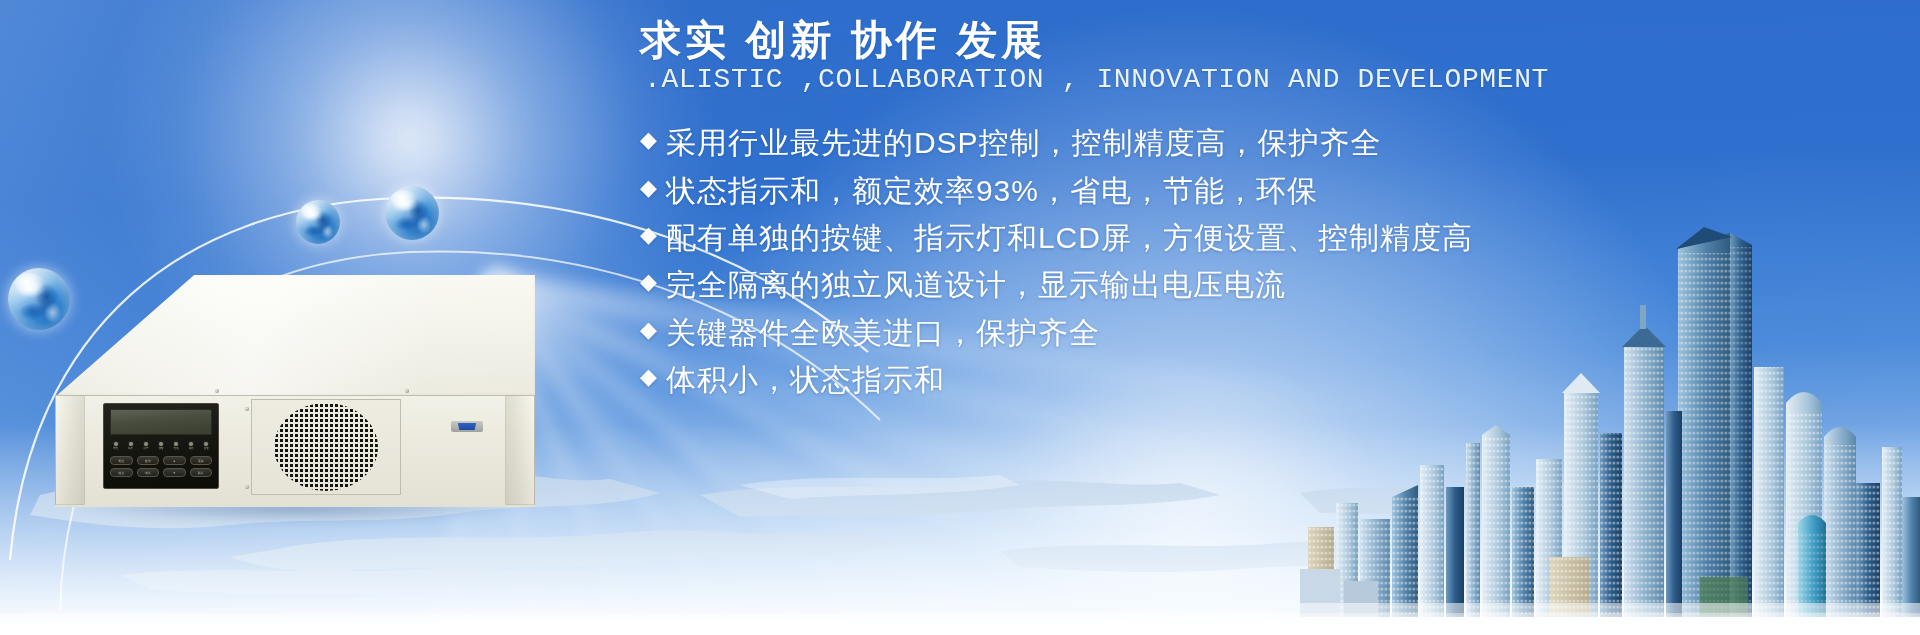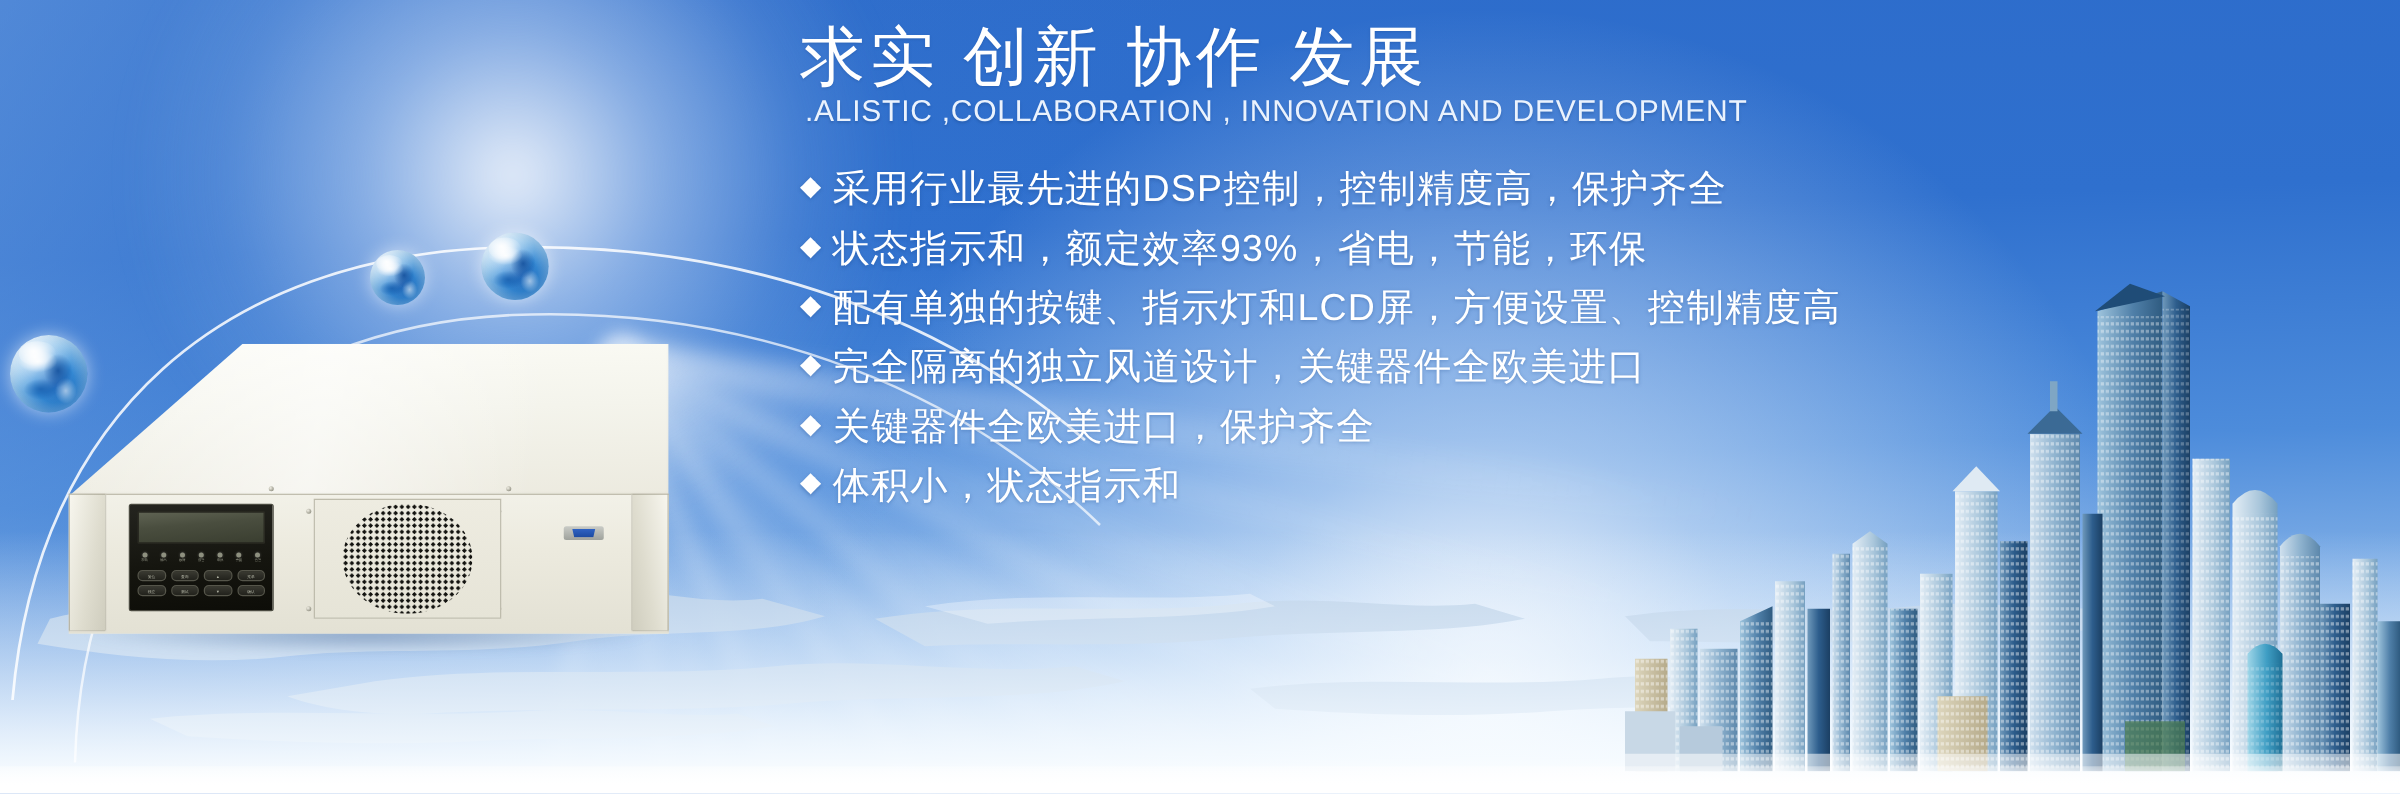--- a/index.html
+++ b/index.html
@@ -192,34 +192,35 @@
   }
 
   
   .city { position: absolute; right: 0; bottom: 18px; width: 620px; height: 420px; }
   .city svg { width: 100%; height: 100%; display: block; }
 
   
   .content { position: absolute; left: 640px; top: 18px; width: 1250px; }
   .headline {
     color: #ffffff;
-    font-size: 52px;
-    font-weight: 400;
+    font-size: 41px;
+    font-weight: 700;
     letter-spacing: 4px;
     line-height: 1.08;
     margin: 0;
     text-shadow: 0 1px 2px rgba(20,60,120,0.25);
   }
   .subhead {
     color: #eaf2fd;
-    font-size: 24px;
+    font-size: 28px;
     letter-spacing: 0.6px;
     margin: 2px 0 0 4px;
     white-space: nowrap;
     text-shadow: 0 1px 2px rgba(20,60,120,0.3);
+    font-family: Liberation Mono, monospace;
   }
   .bullets { margin-top: 24px; }
   .bullet {
     display: flex;
     align-items: flex-start;
     color: #ffffff;
     font-size: 30px;
     line-height: 1.58;
     letter-spacing: 1px;
     text-shadow: 0 1px 3px rgba(25,70,135,0.35);
@@ -480,21 +481,21 @@
       <div class="bullet">
         <span class="diamond">◆</span>
         <span class="btext">状态指示和，额定效率93%，省电，节能，环保</span>
       </div>
       <div class="bullet">
         <span class="diamond">◆</span>
         <span class="btext">配有单独的按键、指示灯和LCD屏，方便设置、控制精度高</span>
       </div>
       <div class="bullet">
         <span class="diamond">◆</span>
-        <span class="btext">完全隔离的独立风道设计，关键器件全欧美进口</span>
+        <span class="btext">完全隔离的独立风道设计，显示输出电压电流</span>
       </div>
       <div class="bullet">
         <span class="diamond">◆</span>
         <span class="btext">关键器件全欧美进口，保护齐全</span>
       </div>
       <div class="bullet">
         <span class="diamond">◆</span>
         <span class="btext">体积小，状态指示和</span>
       </div>
     </div>

